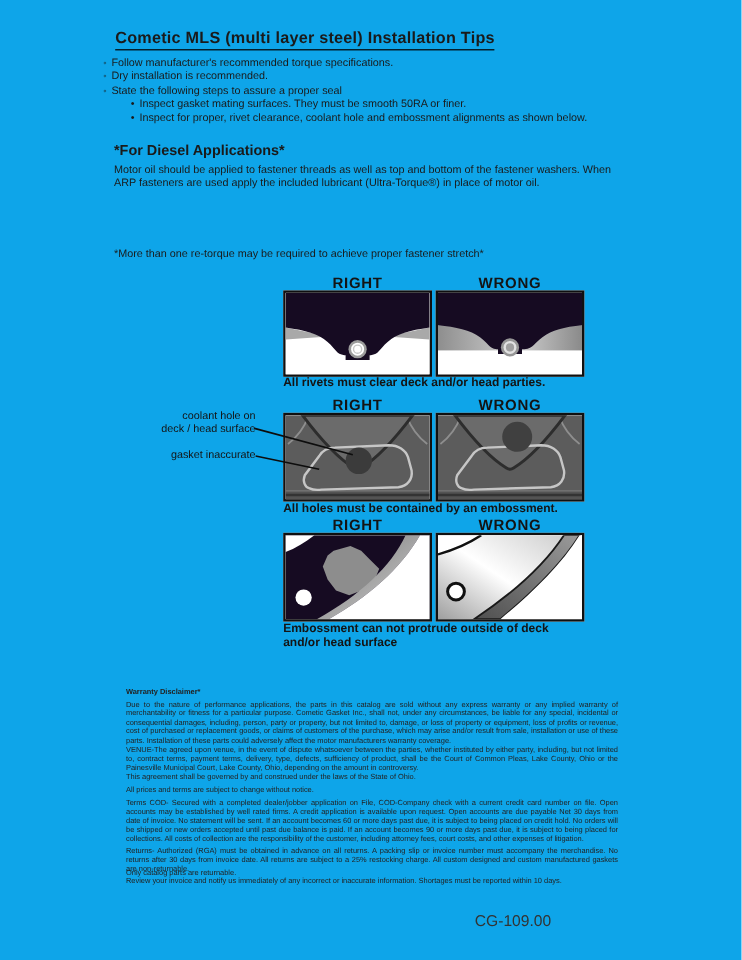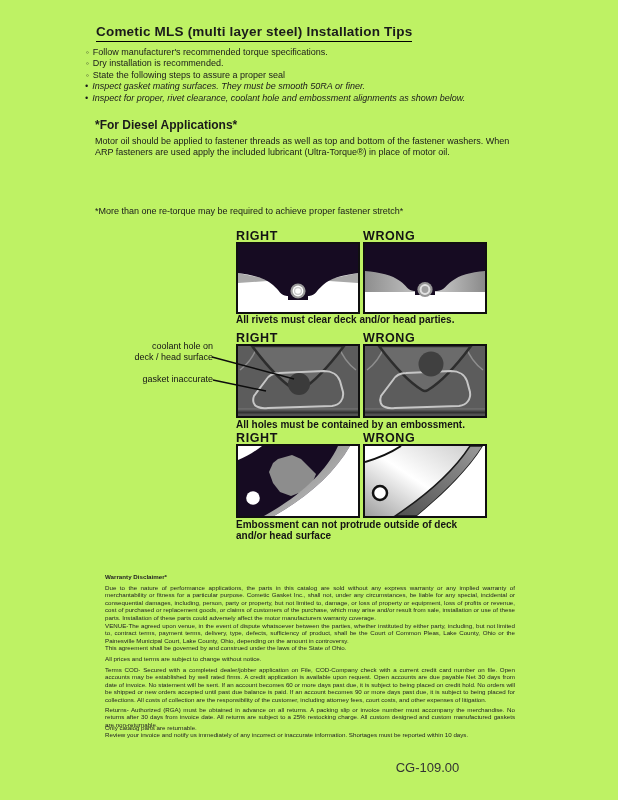--- a/index.html
+++ b/index.html
@@ -1,29 +1,29 @@
 <!DOCTYPE html>
 <html><head>
 <meta charset="utf-8">
 <style>
   html,body{margin:0;padding:0;background:#ffffff;}
-  .page{position:relative;width:618px;height:800px;background:#bef264;overflow:hidden;
+  .page{position:relative;width:618px;height:800px;background:#0ea5e9;overflow:hidden;
         font-family:"Liberation Sans",sans-serif;color:#1a1a1a;}
   .abs{position:absolute;}
   .page-title{left:96px;top:24px;font-size:13.5px;font-weight:bold;
               border-bottom:1.6px solid #000;padding-bottom:2px;letter-spacing:.2px;}
   .bullets{left:74px;top:47px;width:470px;font-size:9px;line-height:11.4px;}
   .bline{display:flex;margin-left:12px;}
   .bline::before{content:"\25E6";margin-right:4px;font-size:8px;line-height:11.4px;}
-  .sub .bline{margin-left:11px;font-style:italic;}
+  .sub .bline{margin-left:35px;}
   .sub .bline::before{content:"\2022";font-size:9px;}
   .diesel-h{left:95px;top:118px;font-size:12px;font-weight:bold;}
   .para{left:95px;width:428px;font-size:9px;line-height:11px;}
   .p1{top:136px;} .p2{top:165px;} .note{top:206px;}
-  .dw-label{width:124px;text-align:left;font-size:12.5px;font-weight:bold;letter-spacing:.6px;color:#141414;}
+  .dw-label{width:124px;text-align:center;font-size:12.5px;font-weight:bold;letter-spacing:.6px;color:#141414;}
   .lab-l{left:236px;} .lab-r{left:363px;}
   .r1{top:229px;} .r2{top:331px;} .r3{top:431px;}
   .diagbox{display:block;border:2px solid #101010;background:#fff;}
   .bx1l{left:236px;top:242px;} .bx1r{left:363px;top:242px;}
   .bx2l{left:236px;top:344px;} .bx2r{left:363px;top:344px;}
   .bx3l{left:236px;top:444px;} .bx3r{left:363px;top:444px;}
   .caption{left:236px;font-size:10px;font-weight:bold;color:#141414;}
   .cap1{top:314px;width:300px;} .cap2{top:419px;width:300px;} .cap3{top:519px;width:238px;line-height:11px;}
   .anno{width:96px;text-align:right;font-size:9px;line-height:10.5px;color:#141414;}
   .anno1{left:117px;top:341px;} .anno2{left:117px;top:374px;}

